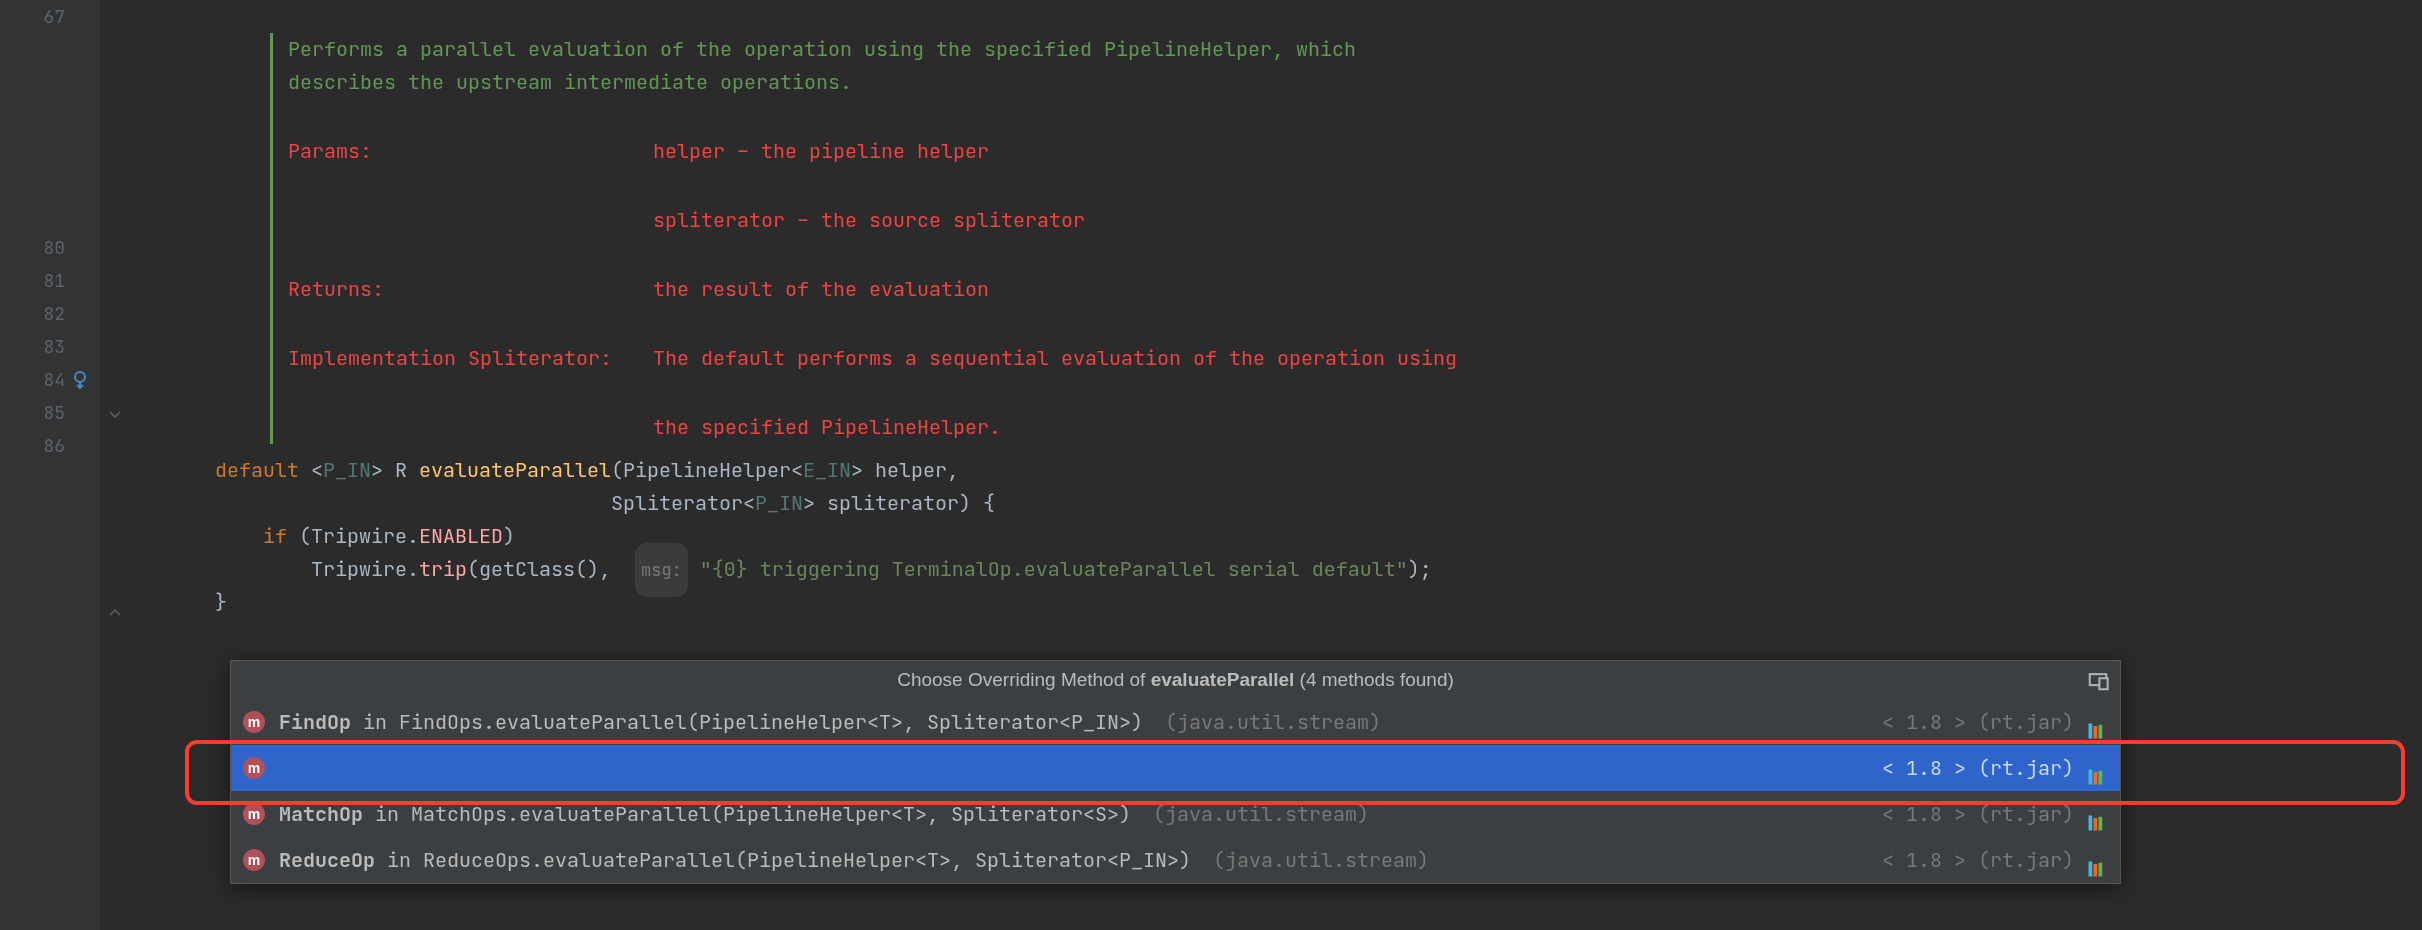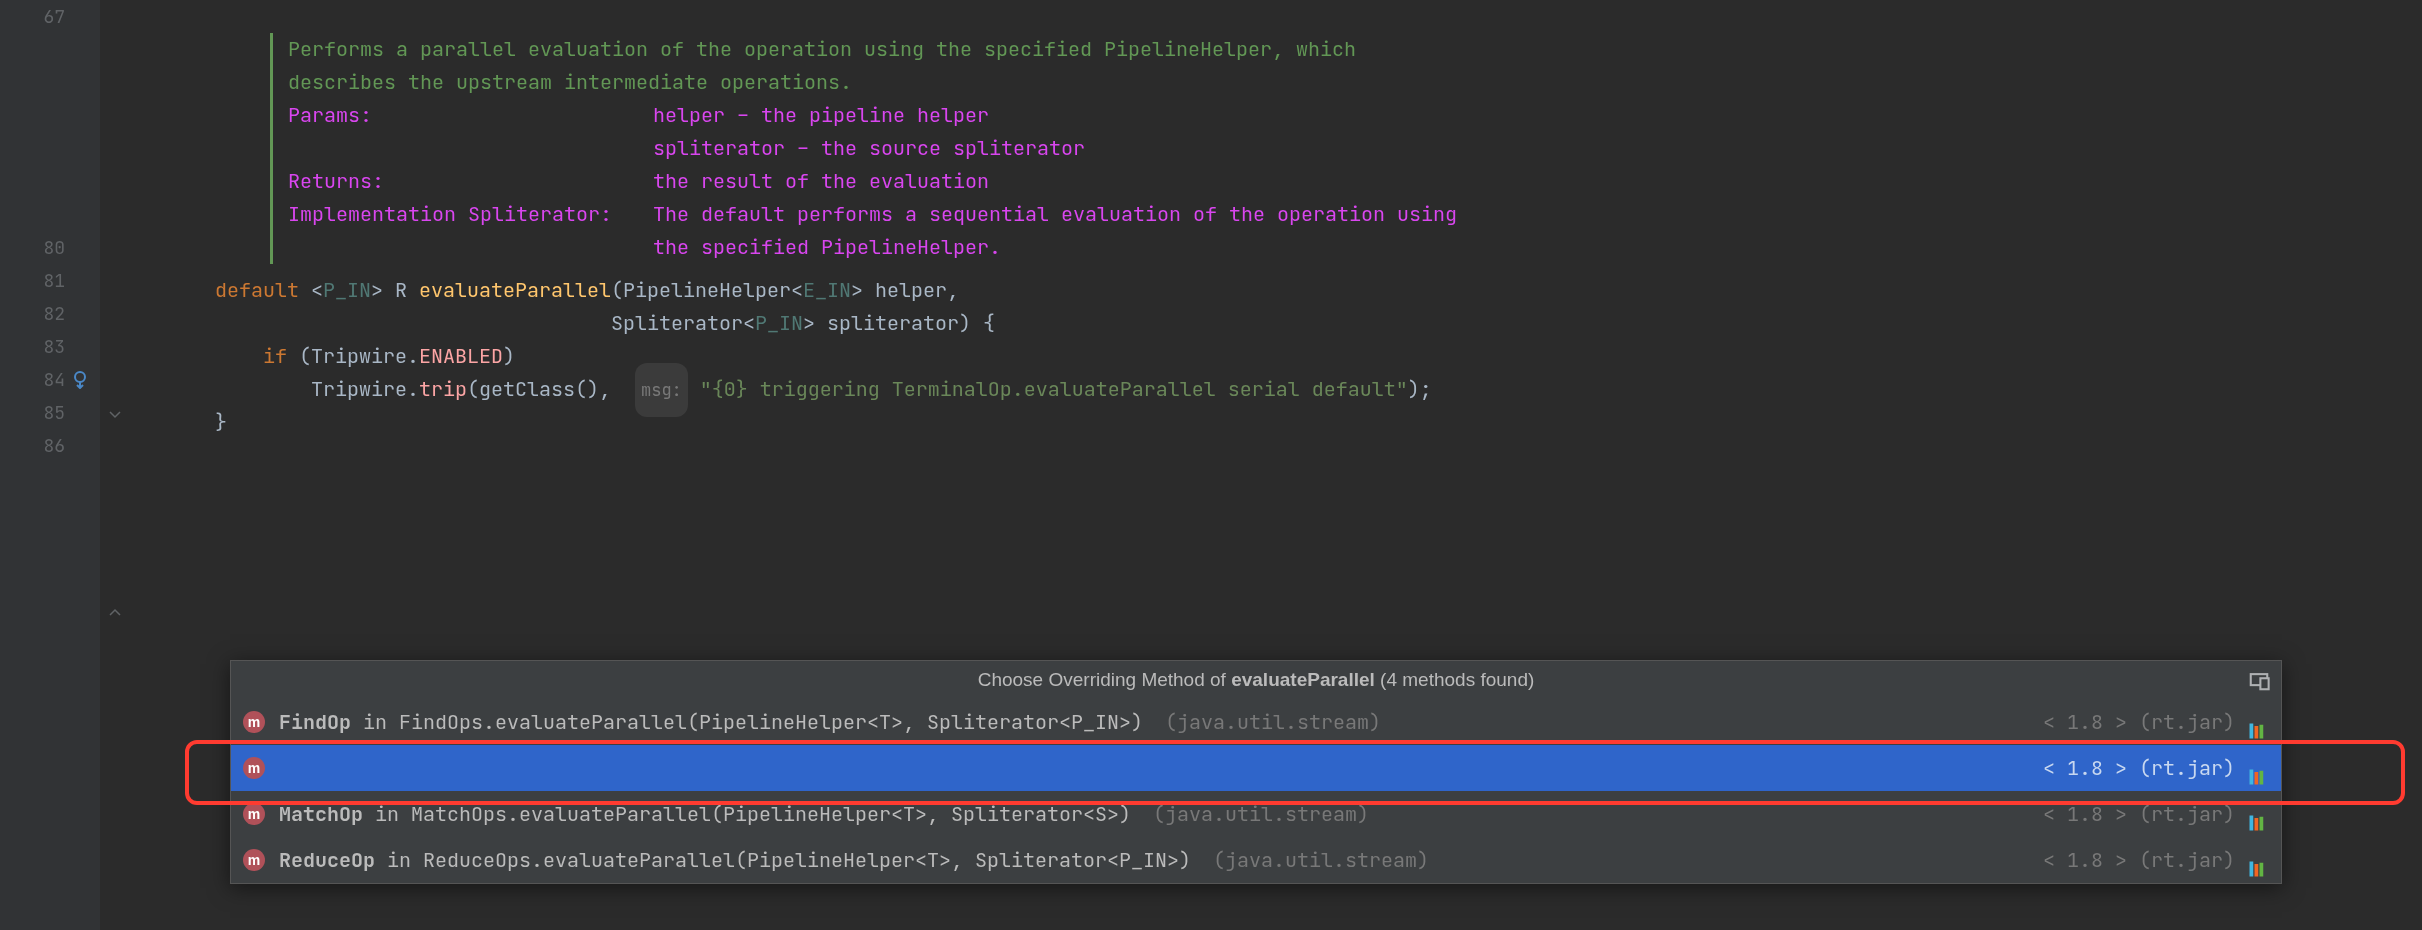--- a/index.html
+++ b/index.html
@@ -70,21 +70,22 @@
 .javadoc-line {
   height: 33px;
   line-height: 33px;
   color: #629755;
   white-space: pre;
 }
 .javadoc-row {
   display: flex;
   height: 33px;
   line-height: 33px;
-  color: #d946ef;
+  color: #ef4444;
+  margin-top: 36px;
 }
 .javadoc-label {
   width: 365px;
   flex-shrink: 0;
 }
 .javadoc-value {
   flex: 1;
 }
 .kw-orange { color: #cc7832; }
 .type-param { color: #507874; }
@@ -96,21 +97,21 @@
   color: #787878; 
   font-style: normal;
   padding: 16px 6px;
   border-radius: 12px;
   font-size: 17px;
 }
 .popup {
   position: absolute;
   left: 230px;
   top: 660px;
-  width: 2052px;
+  width: 1891px;
   background: #3c3f41;
   border: 1px solid #555;
   box-shadow: 0 4px 20px rgba(0,0,0,0.5);
 }
 .popup-header {
   height: 38px;
   line-height: 38px;
   text-align: center;
   color: #bbbbbb;
   font-size: 19px;

